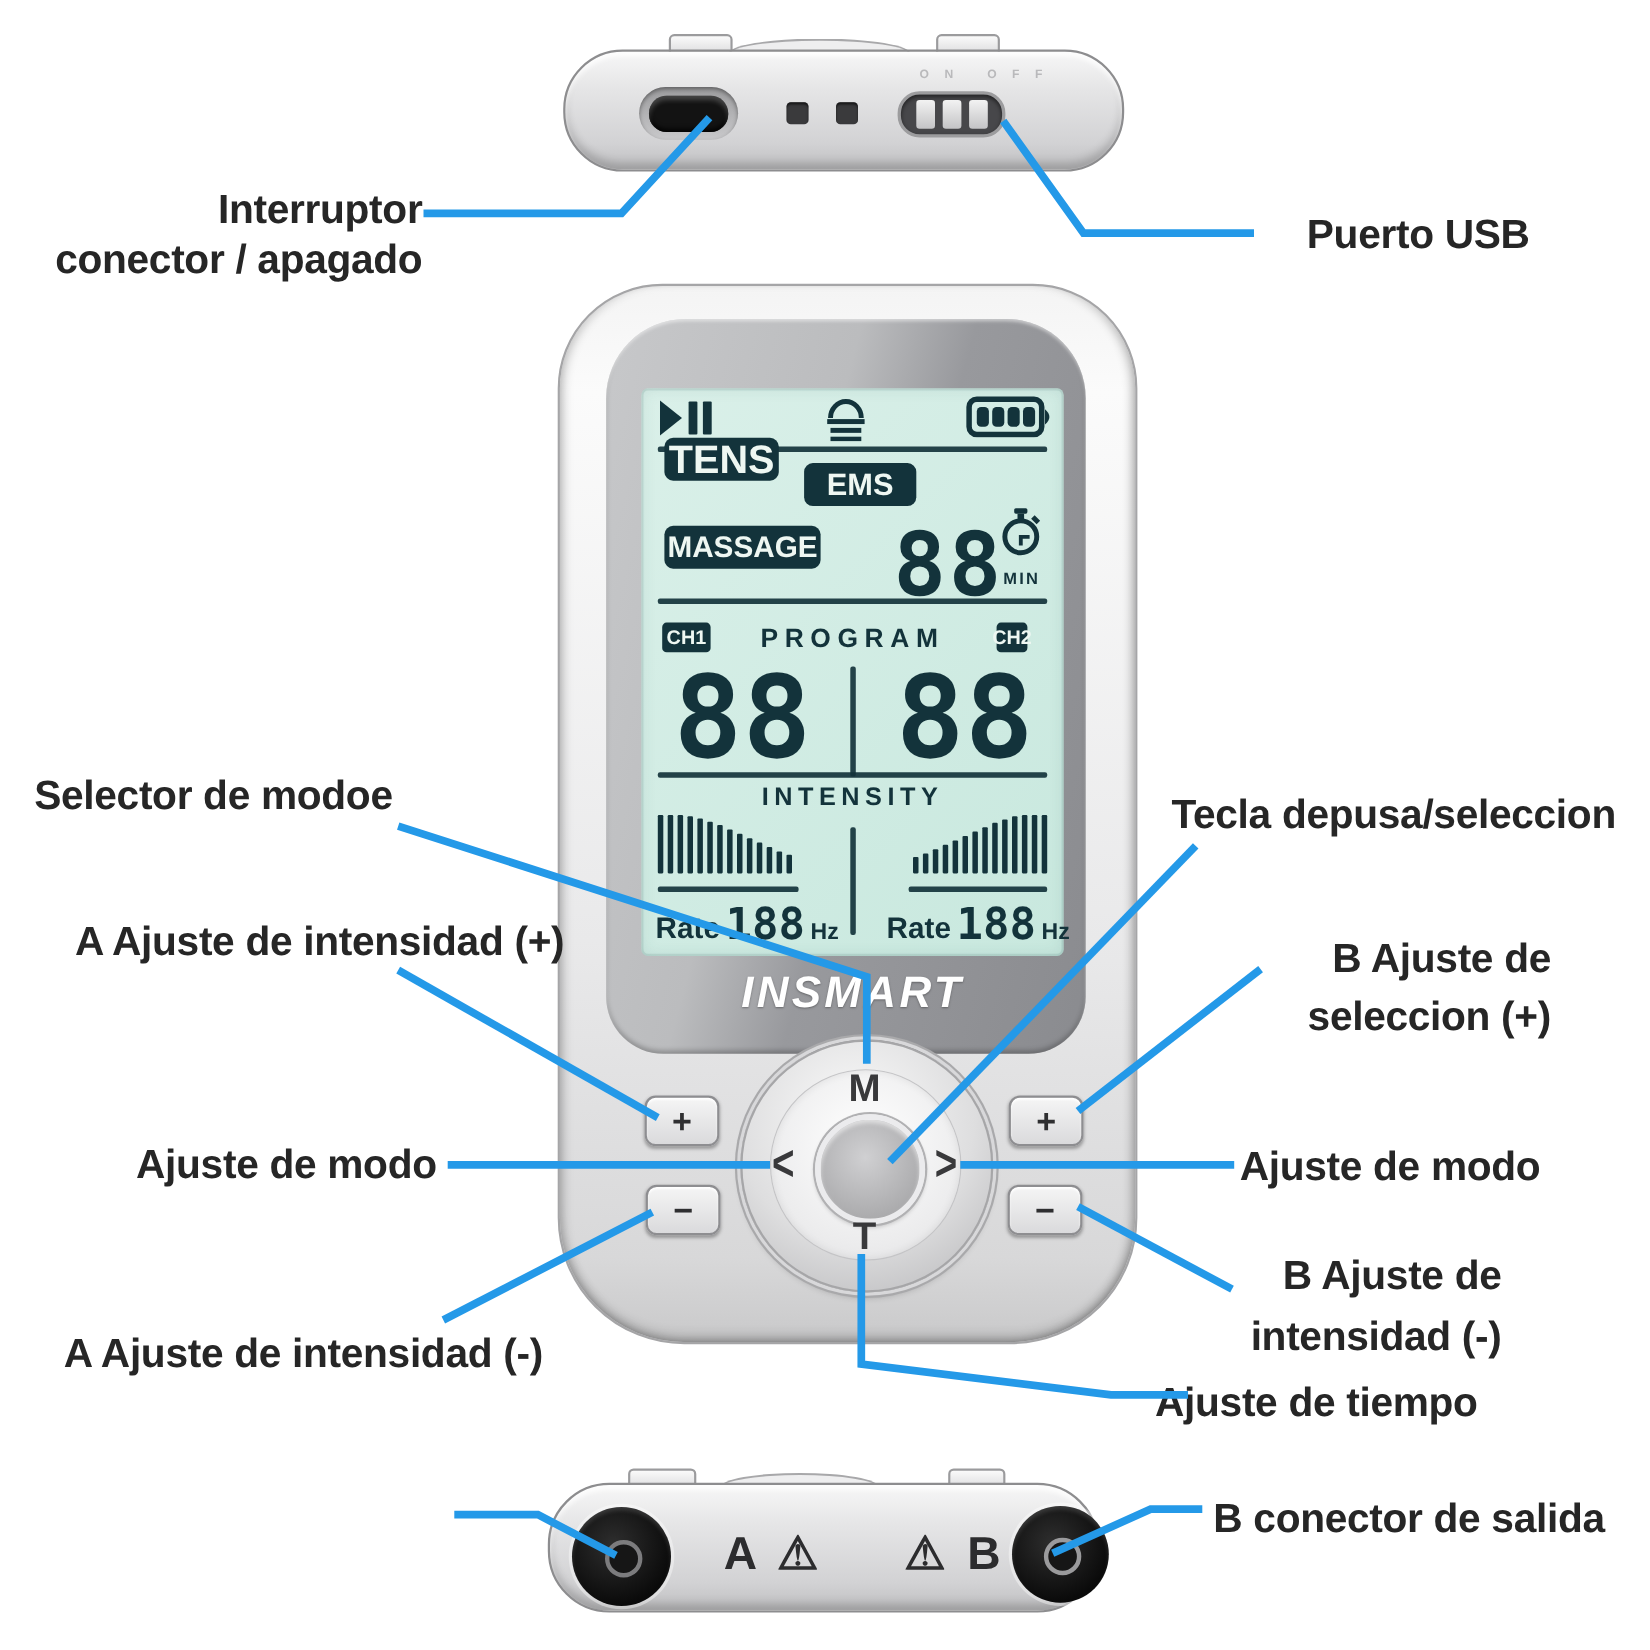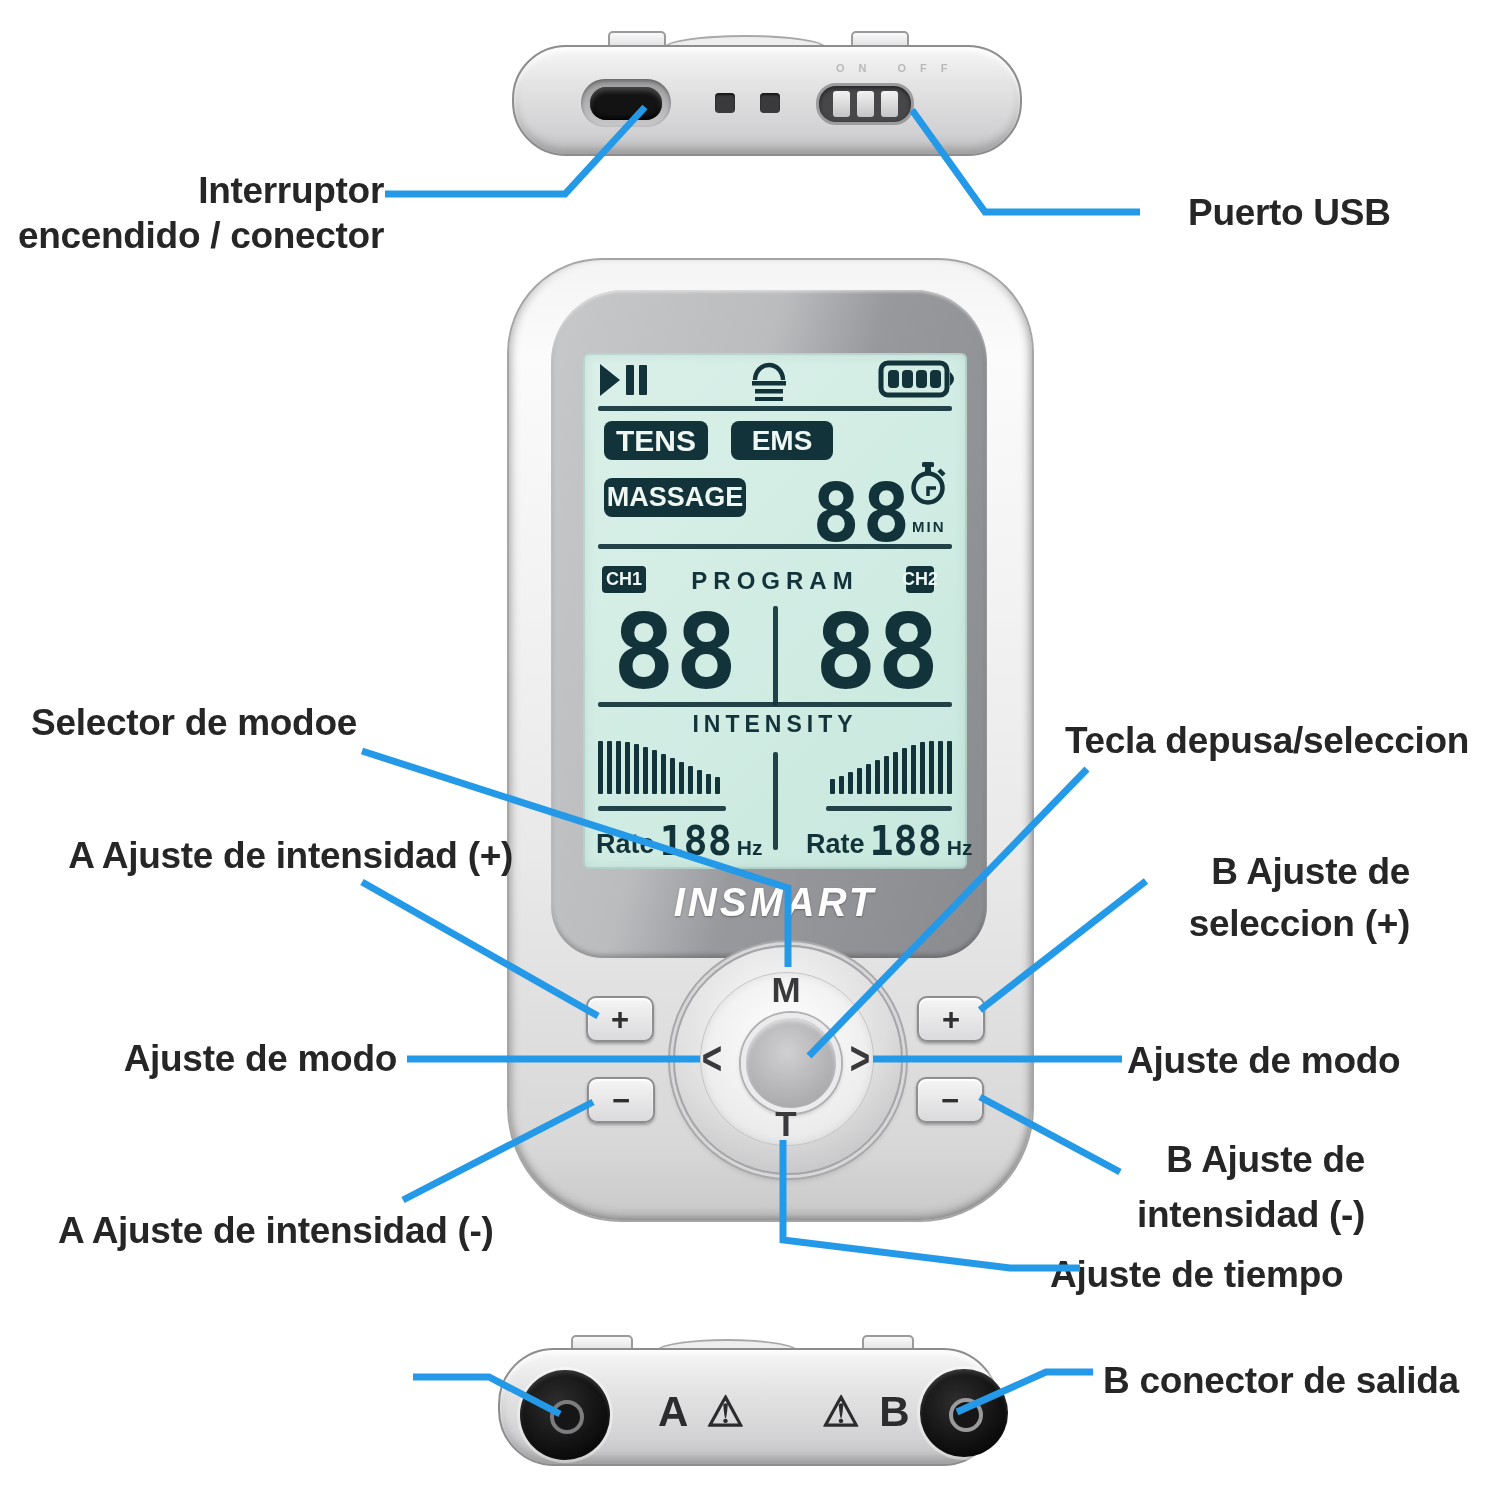--- a/index.html
+++ b/index.html
@@ -155,21 +155,21 @@
       <rect x="10" y="10" width="11" height="18" rx="4" fill="#13333b"></rect>
       <rect x="24" y="10" width="11" height="18" rx="4" fill="#13333b"></rect>
       <rect x="38" y="10" width="11" height="18" rx="4" fill="#13333b"></rect>
       <rect x="52" y="10" width="11" height="18" rx="4" fill="#13333b"></rect>
       <path d="M72 12 q8 7 0 14 z" fill="#13333b"></path>
     </svg>
   </div>
 
   <div class="lcd-divider" style="left:598px;top:406px;width:354px;height:5px;"></div>
 
-  <div class="badge" style="left:604px;top:421px;width:104px;height:39px;font-size:30px;">TENS</div>
+  <div class="badge" style="left:604px;top:398px;width:104px;height:39px;font-size:36px;">TENS</div>
   <div class="badge" style="left:731px;top:421px;width:102px;height:39px;font-size:28px;">EMS</div>
   <div class="badge" style="left:604px;top:478px;width:142px;height:39px;font-size:27px;">MASSAGE</div>
 
   <div class="seg" style="left:812px;top:474px;font-size:80px;letter-spacing:2px;">88</div>
   <div class="icon" style="left:906px;top:461px;">
     <svg width="44" height="46" viewBox="0 0 44 46">
       <rect x="16" y="1" width="12" height="5" rx="1.5" fill="#13333b"></rect>
       <rect x="19" y="6" width="6" height="5" fill="#13333b"></rect>
       <line x1="33" y1="9" x2="38" y2="14" stroke="#13333b" stroke-width="4.5"></line>
       <circle cx="22" cy="27" r="14.5" fill="none" stroke="#13333b" stroke-width="4.5"></circle>
@@ -263,21 +263,21 @@
     </div>
     <div class="jack-mark" style="left:658px;top:1387px;">A ⚠</div>
     <div class="jack-mark" style="left:822px;top:1387px;">⚠ B</div>
     <div class="jack" style="left:920px;top:1369px;width:88px;height:88px;">
       <div class="jack-ring" style="border-color:#9a9a9c;"></div>
     </div>
   </div>
 
   <div class="label ta-r" style="right:1116px;top:168px;">
     <div>Interruptor</div>
-    <div>encendido / conector</div>
+    <div>conector / apagado</div>
   </div>
   <div class="label" style="left:1188px;top:190px;">
     <div>Puerto USB</div>
   </div>
   <div class="label ta-r" style="right:1143px;top:700px;">
     <div>Selector de modoe</div>
   </div>
   <div class="label ta-c" style="left:35px;top:833px;width:478px;">
     <div>A Ajuste de intensidad (+)</div>
   </div>

